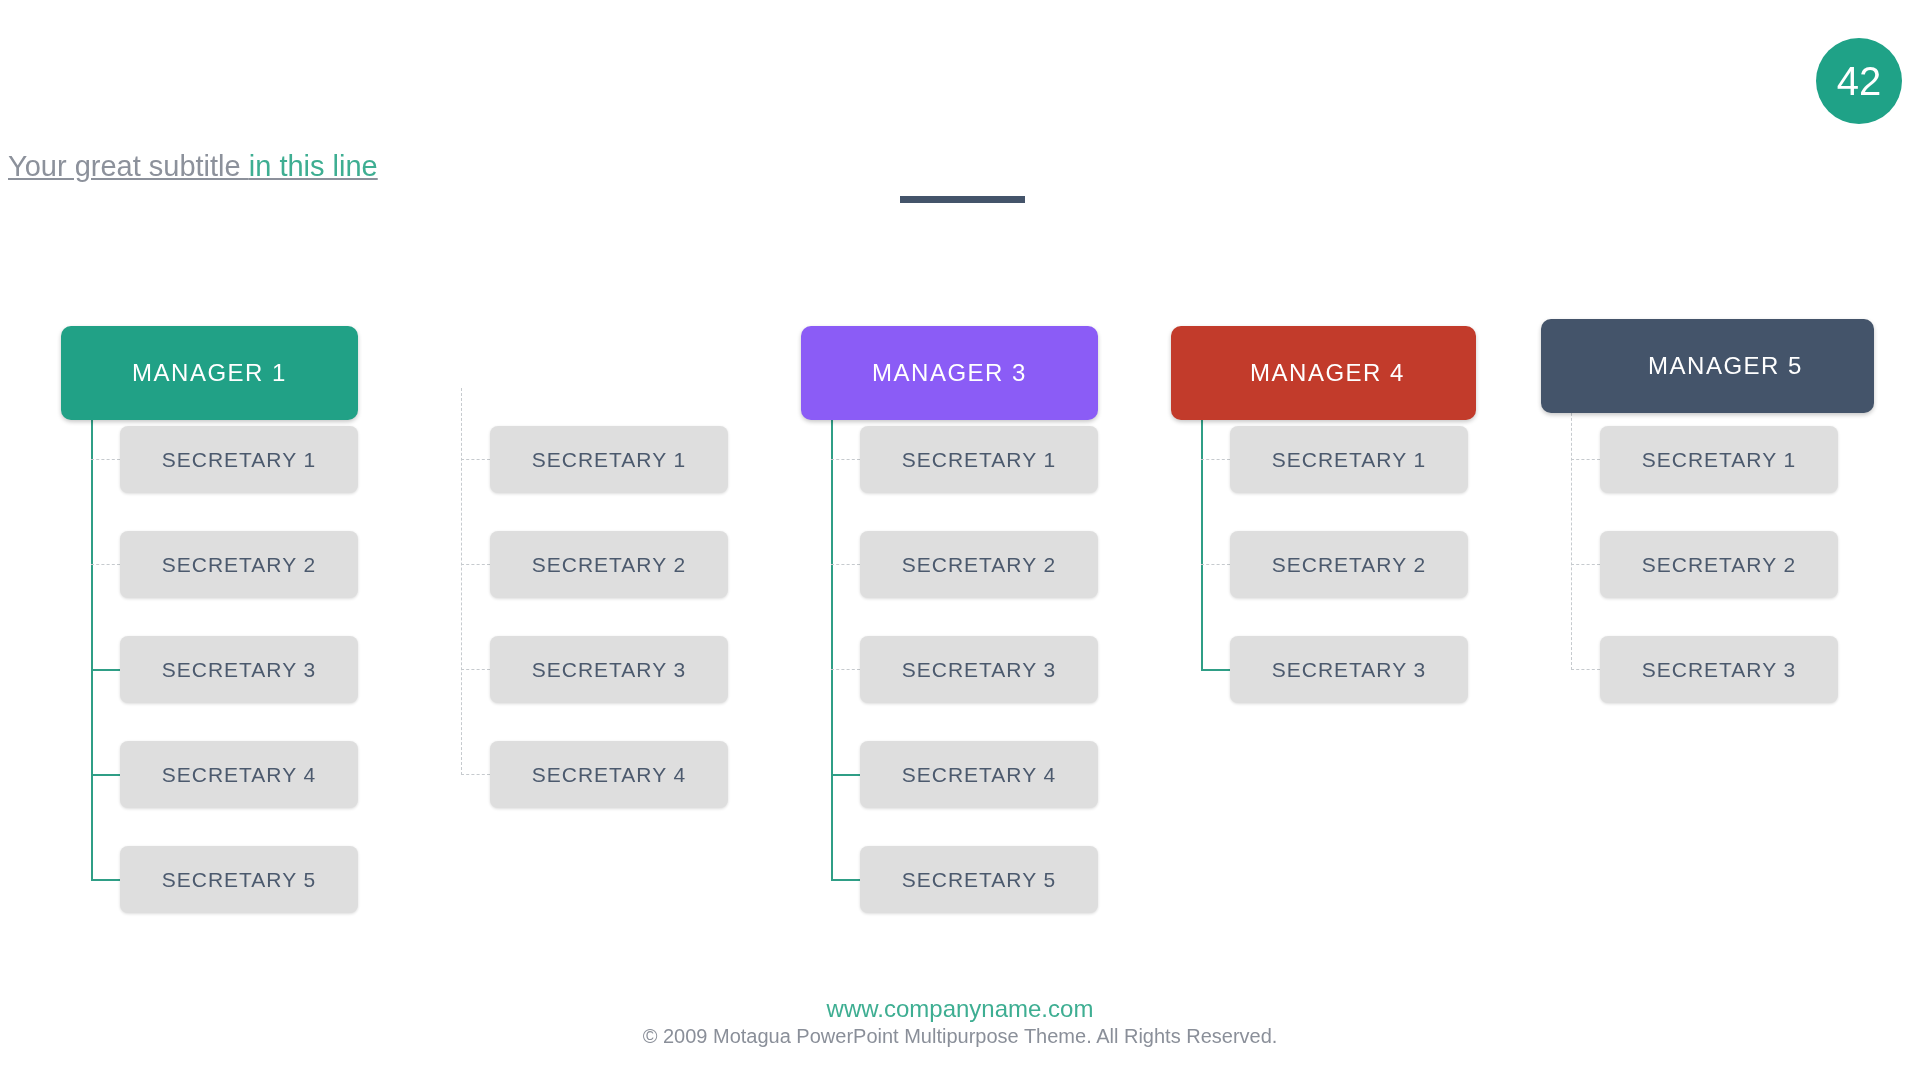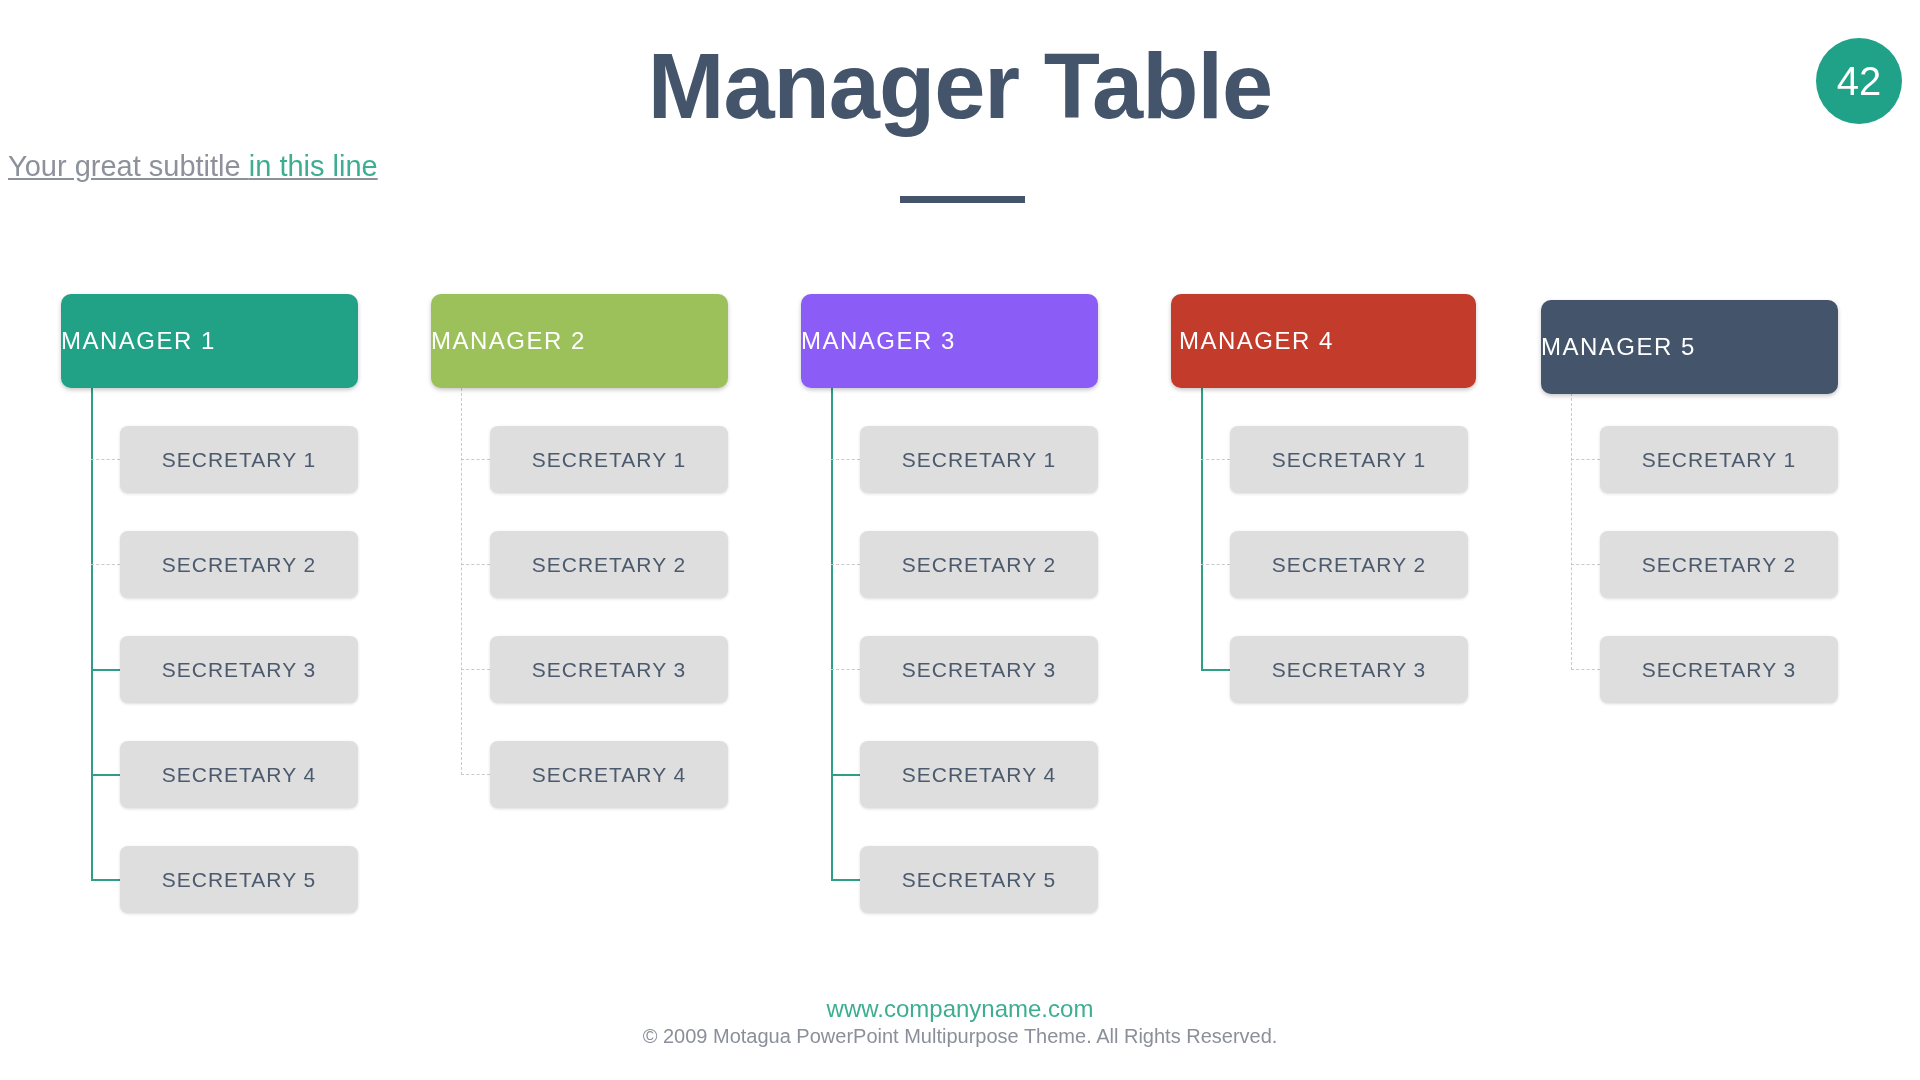--- a/index.html
+++ b/index.html
@@ -26,23 +26,24 @@
     background:var(--underline);
   }
   .page-badge{
     position:absolute;left:1816px;top:38px;width:86px;height:86px;border-radius:50%;
     background:var(--badge-bg);color:#fff;font-size:40px;
     display:flex;align-items:center;justify-content:center;
   }
   #org-chart{position:absolute;left:0;top:0;width:100%;height:100%;}
   .manager-node{
     position:absolute;width:297px;height:94px;border-radius:10px;
-    display:flex;align-items:center;
+    display:flex;align-items:center;justify-content:center;
     color:#ffffff;font-size:24px;letter-spacing:1.5px;
     box-shadow:0 2px 4px rgba(0,0,0,0.22);
+    margin-top:32px;
   }
   .secretary-node{
     position:absolute;width:238px;height:67px;border-radius:8px;
     background:var(--secretary-bg);
     display:flex;align-items:center;justify-content:center;
     color:var(--secretary-text);font-size:21px;letter-spacing:1px;
     box-shadow:0 1px 3px rgba(0,0,0,0.14);
   }
   .trunk{position:absolute;width:0;}
   .trunk.solid{border-left:2px solid var(--connector-solid);}
@@ -57,21 +58,20 @@
   .footer-copyright{
     position:absolute;top:1025px;left:0;width:100%;margin:0;text-align:center;
     font-size:20px;color:var(--copyright-gray);
   }
 </style>
 </head>
 <body>
 
 <div class="slide" style="--title: #44546A; --subtitle-gray: #8C919B; --accent-teal: #3EAE92; --badge-bg: #1FA287; --secretary-bg: #DEDEDE; --secretary-text: #4C5A6E; --copyright-gray: #8A8F99; --connector-solid: #2F9E86; --connector-dashed: #C6CACE; --underline: #44546A;">
 
-  <h1 class="page-title">Manager Table</h1>
 
   <p class="subtitle"><span>Your great subtitle </span><span class="accent">in this line</span></p>
 
   <div class="title-underline"></div>
 
   <div class="page-badge">
       <span>42</span>
     </div>
 
   <div id="org-chart">
@@ -93,23 +93,20 @@
       </div>
       <div class="connector solid" style="left: 91px; top: 773.5px; width: 29px;"></div>
       <div class="secretary-node" style="left: 120px; top: 741px;">
         <span>SECRETARY 4</span>
       </div>
       <div class="connector solid" style="left: 91px; top: 878.5px; width: 29px;"></div>
       <div class="secretary-node" style="left: 120px; top: 846px;">
         <span>SECRETARY 5</span>
       </div>
       <div class="trunk dashed" style="left: 461px; top: 388px; height: 386.5px;"></div>
-      <div class="manager-node" style="left: 431px; top: 294px; background: rgb(156, 193, 91);">
-        <span>MANAGER 2</span>
-      </div>
       <div class="connector dashed" style="left: 461px; top: 458.5px; width: 29px;"></div>
       <div class="secretary-node" style="left: 490px; top: 426px;">
         <span>SECRETARY 1</span>
       </div>
       <div class="connector dashed" style="left: 461px; top: 563.5px; width: 29px;"></div>
       <div class="secretary-node" style="left: 490px; top: 531px;">
         <span>SECRETARY 2</span>
       </div>
       <div class="connector dashed" style="left: 461px; top: 668.5px; width: 29px;"></div>
       <div class="secretary-node" style="left: 490px; top: 636px;">
@@ -153,21 +150,21 @@
       </div>
       <div class="connector dashed" style="left: 1201px; top: 563.5px; width: 29px;"></div>
       <div class="secretary-node" style="left: 1230px; top: 531px;">
         <span>SECRETARY 2</span>
       </div>
       <div class="connector solid" style="left: 1201px; top: 668.5px; width: 29px;"></div>
       <div class="secretary-node" style="left: 1230px; top: 636px;">
         <span>SECRETARY 3</span>
       </div>
       <div class="trunk dashed" style="left: 1571px; top: 388px; height: 281.5px;"></div>
-      <div class="manager-node" style="left: 1541px; top: 300px; background: rgb(68, 84, 106);">
+      <div class="manager-node" style="left: 1541px; top: 287px; background: rgb(68, 84, 106); padding-left: 36px;">
         <span>MANAGER 5</span>
       </div>
       <div class="connector dashed" style="left: 1571px; top: 458.5px; width: 29px;"></div>
       <div class="secretary-node" style="left: 1600px; top: 426px;">
         <span>SECRETARY 1</span>
       </div>
       <div class="connector dashed" style="left: 1571px; top: 563.5px; width: 29px;"></div>
       <div class="secretary-node" style="left: 1600px; top: 531px;">
         <span>SECRETARY 2</span>
       </div>

